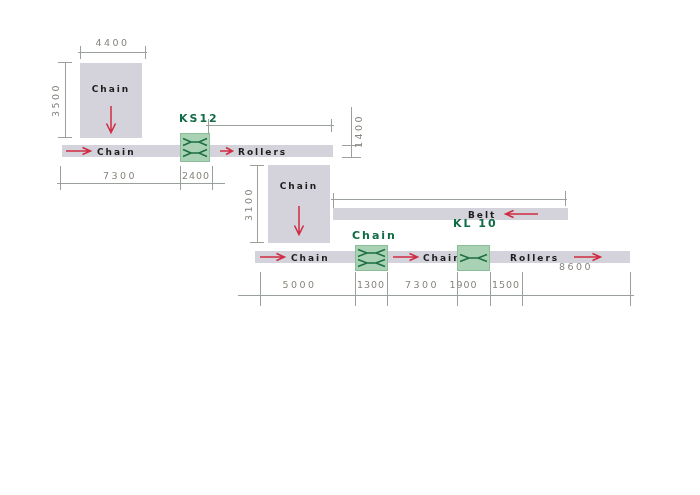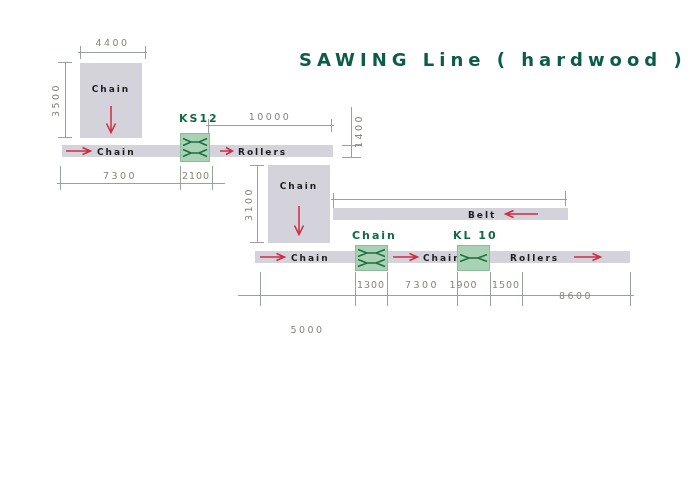--- a/index.html
+++ b/index.html
@@ -49,21 +49,20 @@
   .dline-h{position:absolute;height:1px;background:var(--dim-line);}
   .dline-v{position:absolute;width:1px;background:var(--dim-line);}
   .arr{position:absolute;}
   .arr svg, .machine svg{display:block;}
 </style>
 </head>
 <body>
 
 <div id="canvas">
 
-  <div class="title" style="left:299px;top:49px;">SAWING Line ( hardwood )</div>
 
   <div class="gray-box" style="left:80px;top:63px;width:62px;height:75px;"></div>
   <div class="box-label" style="left:80px;top:84px;width:62px;">Chain</div>
   <div class="arr" style="left:105px;top:105px;">
     <svg width="12" height="30" viewBox="0 0 12 30" fill="none" stroke="#cf2b42" stroke-width="1.5">
       <path d="M6 1 V26 M1.5 18.5 L6 27.5 L10.5 18.5"></path>
     </svg>
   </div>
 
   <div class="dim-text" style="left:80px;top:37px;width:65px;">4400</div>
@@ -97,23 +96,22 @@
       <path d="M1 5 H13 M7 1.5 L13.5 5 L7 8.5"></path>
     </svg>
   </div>
   <div class="bar-label" style="left:238px;top:147px;">Rollers</div>
 
   <div class="dline-h" style="left:57px;top:183px;width:168px;"></div>
   <div class="dline-v" style="left:60px;top:166px;height:24px;"></div>
   <div class="dline-v" style="left:180px;top:166px;height:24px;"></div>
   <div class="dline-v" style="left:212px;top:166px;height:24px;"></div>
   <div class="dim-text" style="left:60px;top:170px;width:120px;">7300</div>
-  <div class="dim-text" style="left:180px;top:170px;width:32px;letter-spacing:1px;">2100</div>
+  <div class="dim-text" style="left:180px;top:170px;width:32px;letter-spacing:1px;">2400</div>
 
-  <div class="dim-text" style="left:206px;top:111px;width:128px;">10000</div>
   <div class="dline-h" style="left:206px;top:125px;width:128px;"></div>
   <div class="dline-v" style="left:208px;top:119px;height:15px;"></div>
   <div class="dline-v" style="left:331px;top:119px;height:13px;"></div>
 
   <div class="dline-v" style="left:351px;top:107px;height:51px;"></div>
   <div class="dline-h" style="left:342px;top:145px;width:19px;"></div>
   <div class="dline-h" style="left:342px;top:157px;width:19px;"></div>
   <div class="dim-text v" style="left:339px;top:125px;width:40px;height:12px;">1400</div>
 
   <div class="gray-box" style="left:268px;top:165px;width:62px;height:78px;"></div>
@@ -157,21 +155,21 @@
     </svg>
   </div>
 
   <div class="arr" style="left:392px;top:252px;">
     <svg width="28" height="10" viewBox="0 0 28 10" fill="none" stroke="#cf2b42" stroke-width="1.5">
       <path d="M1 5 H25 M17.5 1.5 L25.5 5 L17.5 8.5"></path>
     </svg>
   </div>
   <div class="bar-label" style="left:423px;top:253px;">Chain</div>
 
-  <div class="machine-label" style="left:453px;top:229px;text-align:center;">KL 10</div>
+  <div class="machine-label" style="left:453px;top:217px;text-align:center;">KL 10</div>
   <div class="machine" style="left:457px;top:245px;width:33px;height:26px;">
     <svg width="31" height="24" viewBox="0 0 31 24" fill="none" stroke="#1c6e41" stroke-width="1.4">
       <path d="M2 8.5 L11 12 M2 15.5 L11 12 M10 12 H21 M29 8.5 L20 12 M29 15.5 L20 12"></path>
     </svg>
   </div>
 
   <div class="bar-label" style="left:510px;top:253px;">Rollers</div>
   <div class="arr" style="left:573px;top:252px;">
     <svg width="30" height="10" viewBox="0 0 30 10" fill="none" stroke="#cf2b42" stroke-width="1.5">
       <path d="M1 5 H27 M19.5 1.5 L27.5 5 L19.5 8.5"></path>
@@ -180,20 +178,20 @@
 
   <div class="dline-h" style="left:238px;top:295px;width:396px;"></div>
   <div class="dline-v" style="left:260px;top:272px;height:34px;"></div>
   <div class="dline-v" style="left:355px;top:272px;height:34px;"></div>
   <div class="dline-v" style="left:387px;top:272px;height:34px;"></div>
   <div class="dline-v" style="left:457px;top:272px;height:34px;"></div>
   <div class="dline-v" style="left:490px;top:272px;height:34px;"></div>
   <div class="dline-v" style="left:522px;top:272px;height:34px;"></div>
   <div class="dline-v" style="left:630px;top:272px;height:34px;"></div>
 
-  <div class="dim-text" style="left:260px;top:279px;width:95px;margin-top:45px;">5000</div>
+  <div class="dim-text" style="left:252px;top:279px;width:95px;">5000</div>
   <div class="dim-text" style="left:355px;top:279px;width:32px;letter-spacing:1px;">1300</div>
   <div class="dim-text" style="left:387px;top:279px;width:70px;">7300</div>
   <div class="dim-text" style="left:447px;top:279px;width:33px;letter-spacing:1px;">1900</div>
   <div class="dim-text" style="left:490px;top:279px;width:32px;letter-spacing:1px;">1500</div>
-  <div class="dim-text" style="left:522px;top:290px;width:108px;text-align:center;">8600</div>
+  <div class="dim-text" style="left:522px;top:261px;width:108px;text-align:center;">8600</div>
 
 </div>
 
 </body></html>

